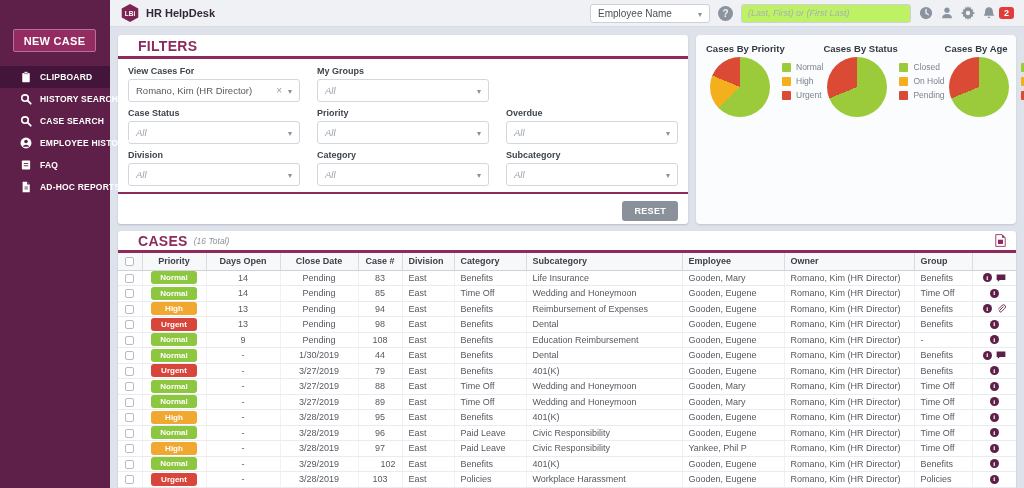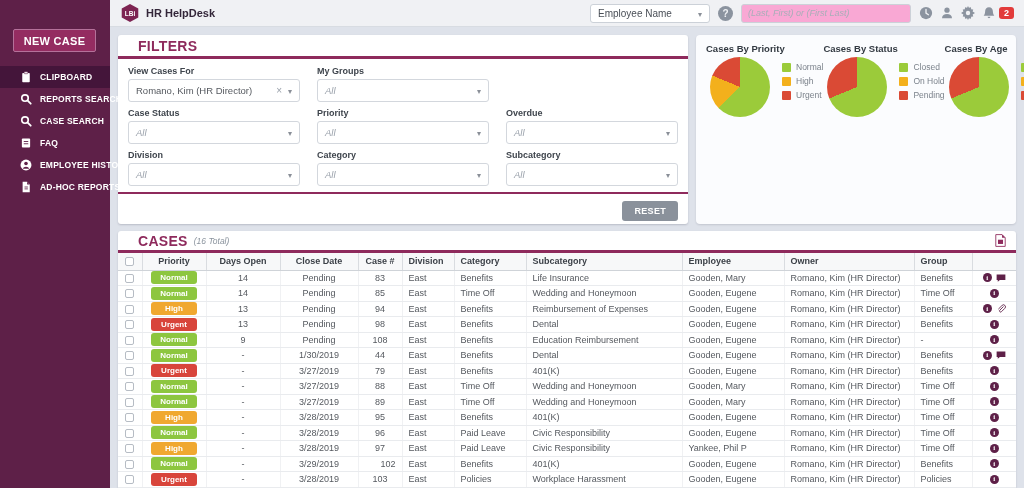--- a/index.html
+++ b/index.html
@@ -17,21 +17,21 @@
 
   
   .topbar { position:absolute; left:110px; top:0; width:914px; height:27px; background:#f0f1f4; border-bottom:1px solid #d8dce2; display:flex; align-items:center; z-index:4; }
   .logo { margin-left:11px; width:18px; height:18px; background:#7d2452; clip-path:polygon(50% 0,96% 25%,96% 75%,50% 100%,4% 75%,4% 25%); color:#fff; font-size:6.5px; font-weight:bold; display:flex; align-items:center; justify-content:center; }
   .app-title { margin-left:7px; font-size:11px; font-weight:bold; color:#332639; }
   .topbar-right { margin-left:auto; display:flex; align-items:center; gap:8px; margin-right:10px; }
   .emp-select { width:120px; height:19px; background:#fff; border:1px solid #ccd1d8; border-radius:3px; display:flex; align-items:center; padding:0 7px; font-size:10px; color:#4a4f57; cursor:pointer; }
   .caret::after { content:"▾"; color:#8a8f98; font-size:8px; }
   .emp-select .caret { margin-left:auto; }
   .help-circle { width:15px; height:15px; border-radius:50%; background:#8b939f; color:#f0f1f4; font-size:10px; font-weight:bold; display:flex; align-items:center; justify-content:center; cursor:pointer; }
-  .searchbox { width:170px; height:19px; background:#f9a8d4; border:1px solid #ccd1d8; border-radius:3px; display:flex; align-items:center; padding:0 6px; }
+  .searchbox { width:170px; height:19px; background:#bef264; border:1px solid #ccd1d8; border-radius:3px; display:flex; align-items:center; padding:0 6px; }
   .searchbox input { border:0; outline:0; flex:1; font-size:9px; font-style:italic; color:#555; font-family:"Liberation Sans",sans-serif; background:transparent; }
   .searchbox input::placeholder { color:#a8aeb8; font-style:italic; }
   .searchbox .sb-icon { width:11px; height:11px; color:#4a4f57; display:inline-flex; }
   .hdr-icons { display:flex; align-items:center; gap:7px; color:#8b939f; }
   .hdr-icons .hi { width:14px; height:14px; display:inline-flex; cursor:pointer; }
   .hdr-icons .hi svg { width:14px; height:14px; }
   .notif-badge { background:#e23b3b; color:#fff; font-size:9px; font-weight:bold; border-radius:3px; padding:1px 5px; margin-left:-4px; }
 
   
   .panel { background:#fff; border-radius:3px; box-shadow:0 1px 2px rgba(40,40,60,.2); }
@@ -96,50 +96,50 @@
         </span>
         <span>CLIPBOARD</span>
       </div>
       <div class="menu-item">
         <span class="mi-icon">
           <svg viewBox="0 0 16 16">
             <circle cx="6.7" cy="6.7" r="4.3" fill="none" stroke="currentColor" stroke-width="2.2"></circle>
             <line x1="10.2" y1="10.2" x2="14.3" y2="14.3" stroke="currentColor" stroke-width="2.4" stroke-linecap="round"></line>
           </svg>
         </span>
-        <span>REPORTS SEARCH</span>
+        <span>HISTORY SEARCH</span>
       </div>
       <div class="menu-item">
         <span class="mi-icon">
           <svg viewBox="0 0 16 16">
             <circle cx="6.7" cy="6.7" r="4.3" fill="none" stroke="currentColor" stroke-width="2.2"></circle>
             <line x1="10.2" y1="10.2" x2="14.3" y2="14.3" stroke="currentColor" stroke-width="2.4" stroke-linecap="round"></line>
           </svg>
         </span>
         <span>CASE SEARCH</span>
+      </div>
+      <div class="menu-item">
+        <span class="mi-icon">
+          <svg viewBox="0 0 16 16">
+            <circle cx="8" cy="8" r="7.3" fill="currentColor"></circle>
+            <circle cx="8" cy="6" r="2.4" fill="#5e2048"></circle>
+            <path d="M3.6 13a4.6 3.6 0 0 1 8.8 0z" fill="#5e2048"></path>
+          </svg>
+        </span>
+        <span>EMPLOYEE HISTORY</span>
       </div>
       <div class="menu-item">
         <span class="mi-icon">
           <svg viewBox="0 0 16 16">
             <rect x="2.5" y="2" width="11" height="12" rx="1.2" fill="currentColor"></rect>
             <line x1="5" y1="6" x2="11" y2="6" stroke="#5e2048" stroke-width="1.2"></line>
             <line x1="5" y1="9" x2="11" y2="9" stroke="#5e2048" stroke-width="1.2"></line>
           </svg>
         </span>
         <span>FAQ</span>
-      </div>
-      <div class="menu-item">
-        <span class="mi-icon">
-          <svg viewBox="0 0 16 16">
-            <circle cx="8" cy="8" r="7.3" fill="currentColor"></circle>
-            <circle cx="8" cy="6" r="2.4" fill="#5e2048"></circle>
-            <path d="M3.6 13a4.6 3.6 0 0 1 8.8 0z" fill="#5e2048"></path>
-          </svg>
-        </span>
-        <span>EMPLOYEE HISTORY</span>
       </div>
       <div class="menu-item">
         <span class="mi-icon">
           <svg viewBox="0 0 16 16">
             <path d="M3.5 1h6l3.5 3.5V15h-9.5z" fill="currentColor"></path>
             <path d="M9.5 1l3.5 3.5h-3.5z" fill="#5e2048"></path>
             <line x1="6" y1="8" x2="10.5" y2="8" stroke="#5e2048" stroke-width="1.1"></line>
             <line x1="6" y1="10.5" x2="10.5" y2="10.5" stroke="#5e2048" stroke-width="1.1"></line>
           </svg>
         </span>

